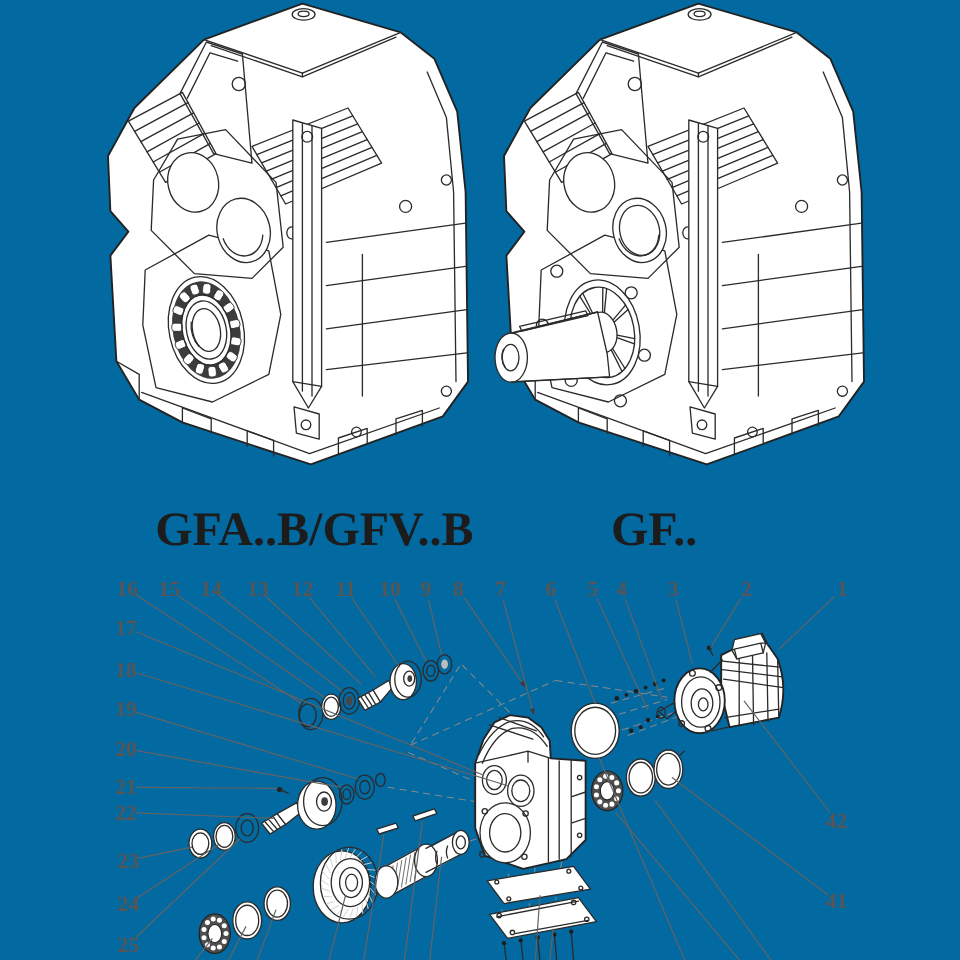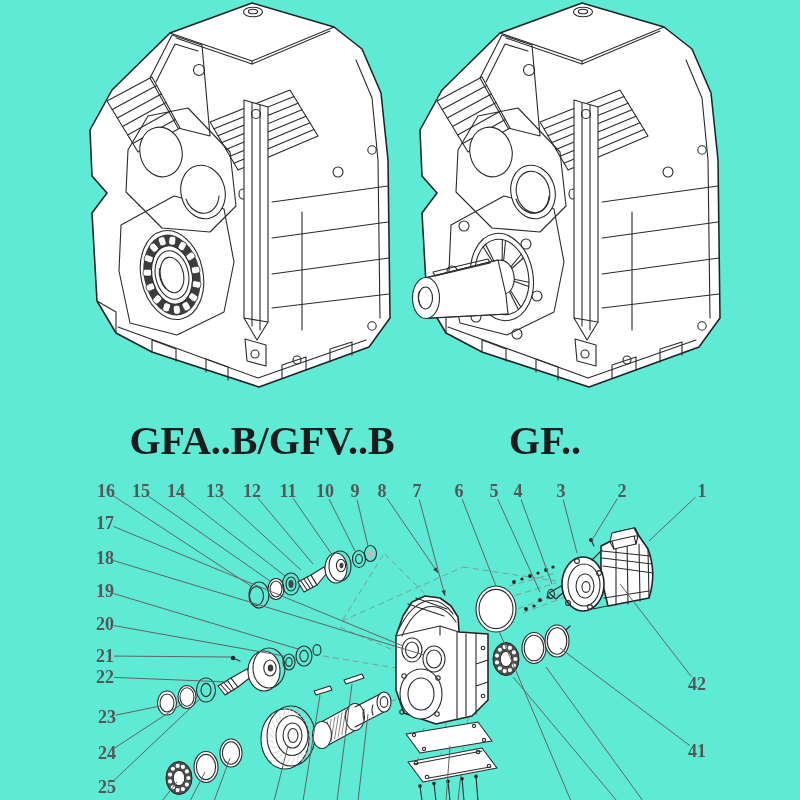--- a/index.html
+++ b/index.html
@@ -1,16 +1,16 @@
 <!DOCTYPE html>
 <html><head>
 <meta charset="utf-8">
 <style>
   html,body{margin:0;padding:0;background:#ffffff;}
-  #page{position:relative;width:800px;height:800px;background:#5eead4;overflow:hidden;}
+  #page{position:relative;width:800px;height:800px;background:#0369a1;overflow:hidden;}
   svg{display:block;filter:blur(0.55px);}
   .ink{stroke:#2b2b2b;fill:none;stroke-width:1.1;stroke-linejoin:round;stroke-linecap:round;}
   .ink-thick{stroke:#222222;fill:none;stroke-width:1.55;stroke-linejoin:round;stroke-linecap:round;}
   .white{fill:#ffffff;}
   .title-text{font-family:"Liberation Serif","DejaVu Serif",serif;font-weight:bold;fill:#1c1c1c;}
   .callout-text{font-family:"Liberation Serif","DejaVu Serif",serif;font-weight:bold;fill:#565656;font-size:18px;}
   .leader{stroke:#636363;stroke-width:1;fill:none;}
   .dashed{stroke:#8a8a8a;stroke-width:0.85;fill:none;stroke-dasharray:6 4;}
 </style>
 </head>

